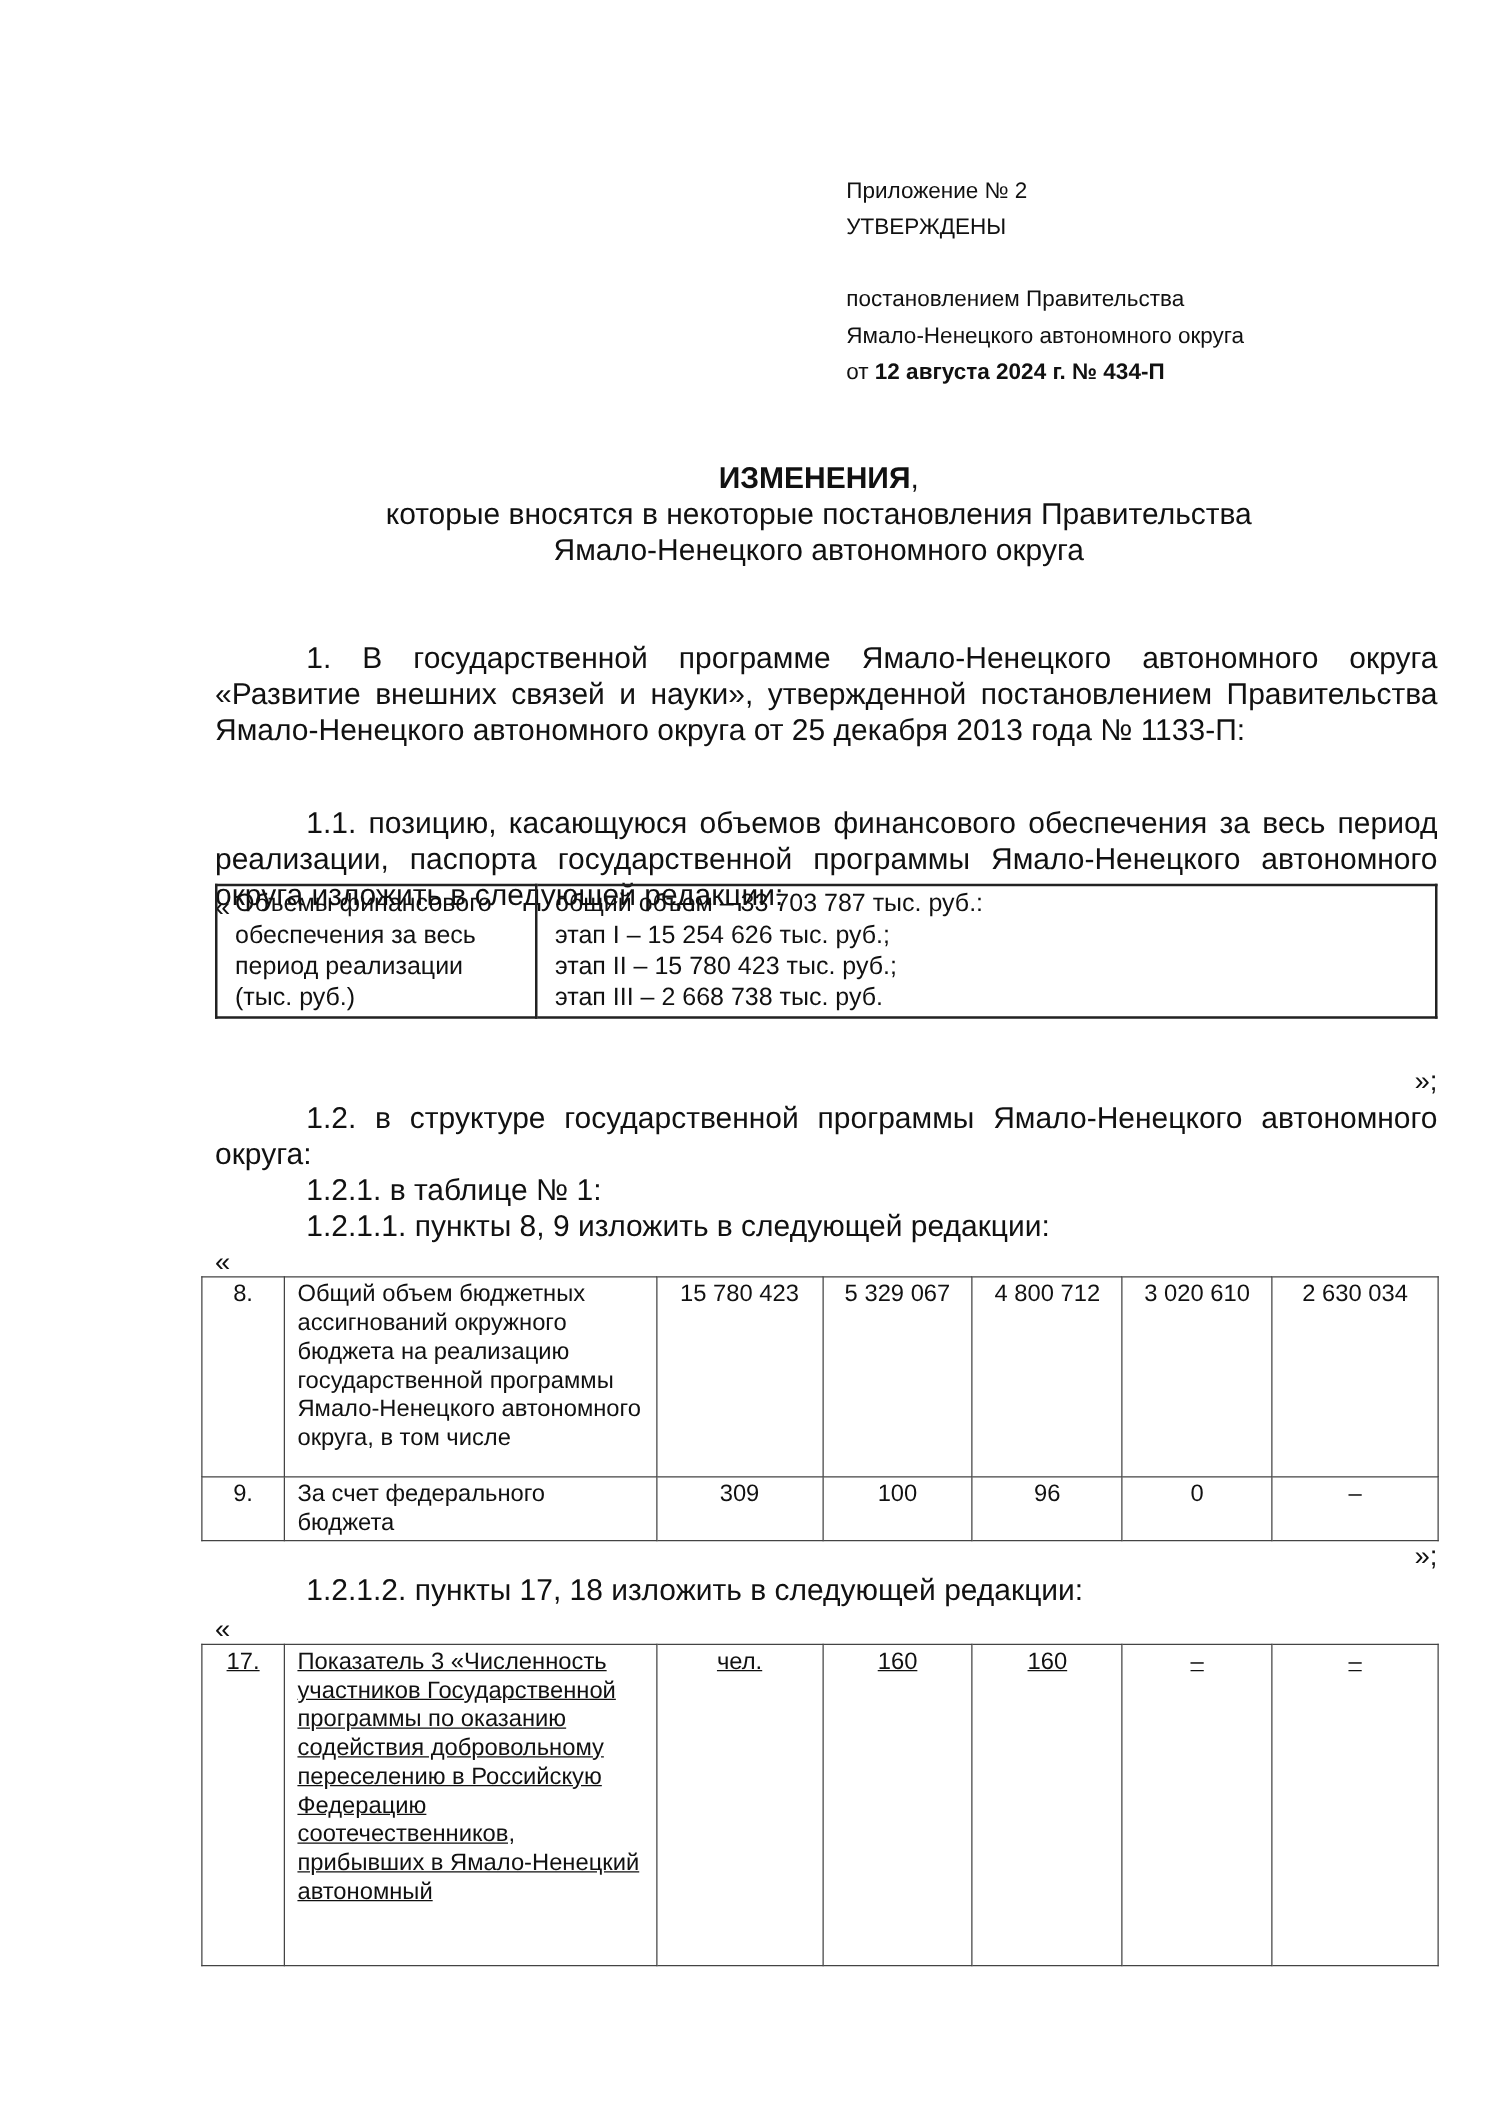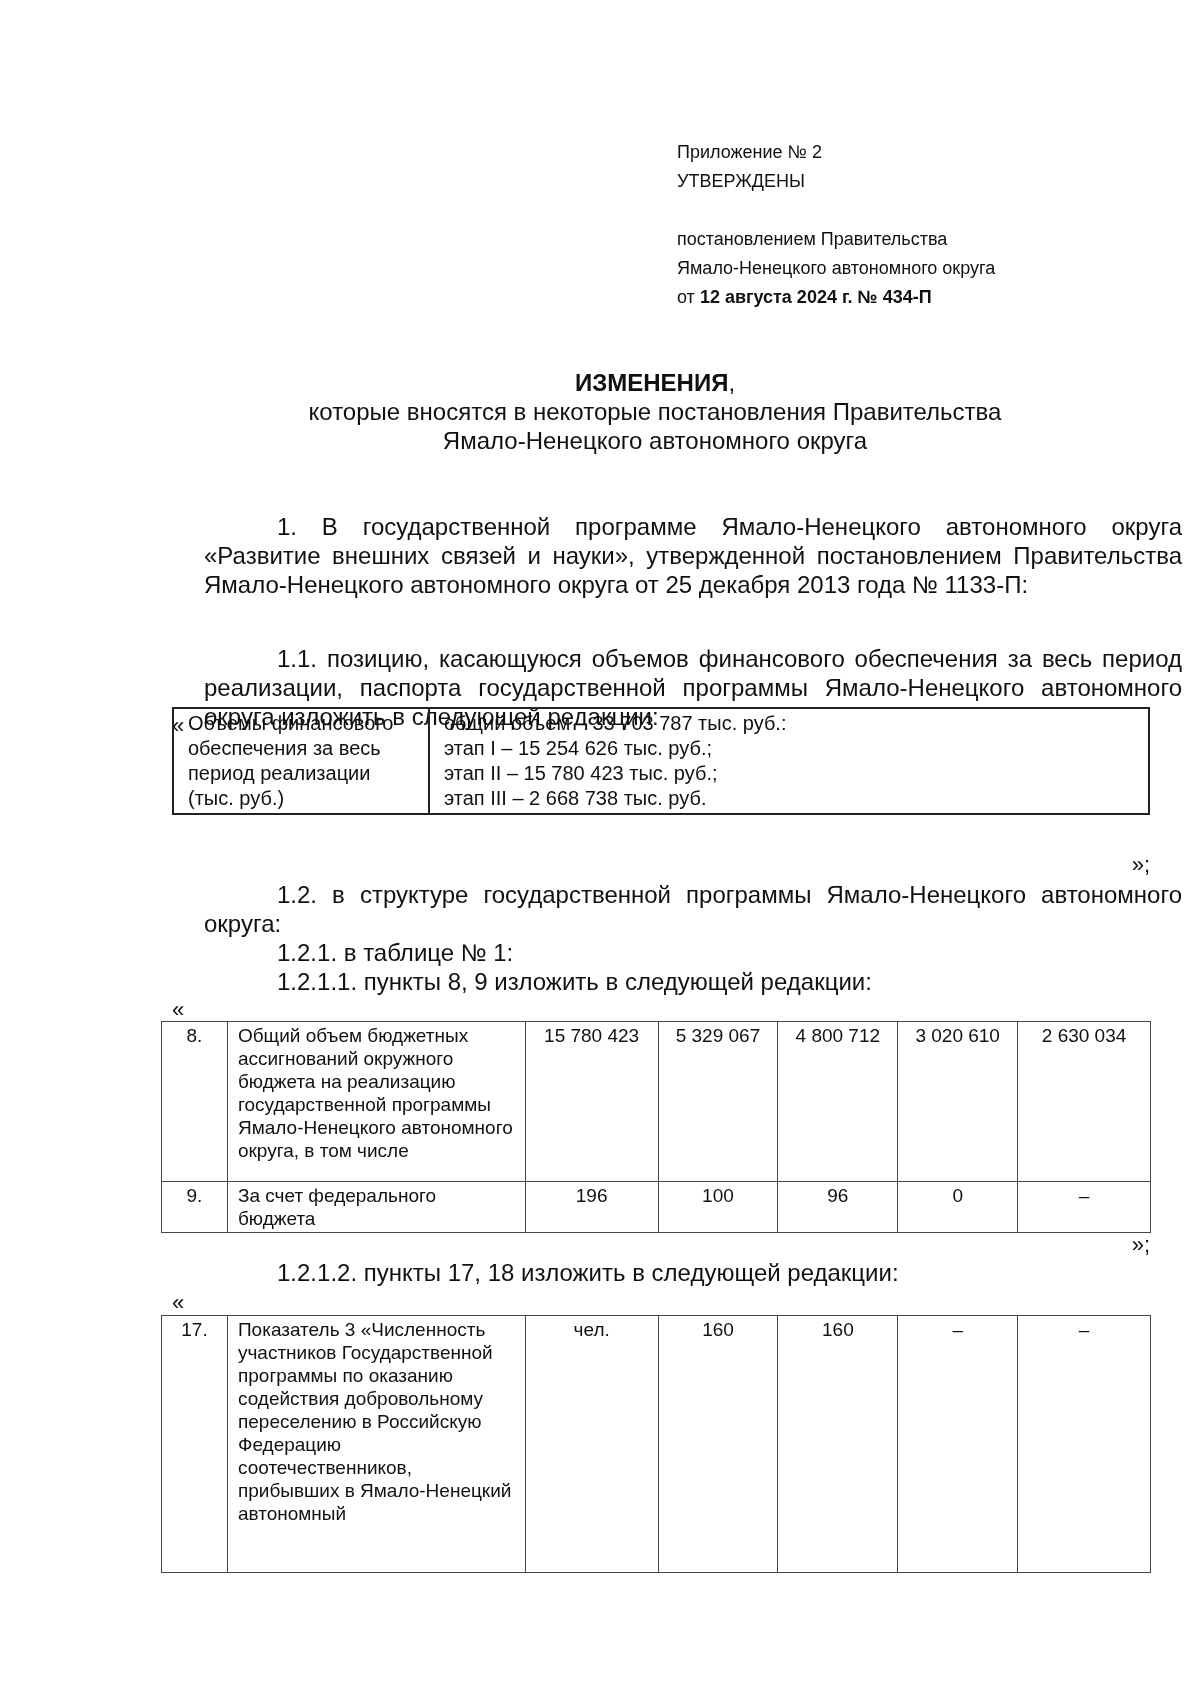--- a/index.html
+++ b/index.html
@@ -4,21 +4,21 @@
 <style>
   html, body { margin: 0; padding: 0; background: #ffffff; }
   body { width: 1200px; height: 1697px; position: relative; overflow: hidden;
          font-family: "Liberation Sans", sans-serif; color: #111; }
   .abs { position: absolute; }
   .approval { left: 677px; top: 138px; font-size: 18px; line-height: 29px; }
   .approval .gap { height: 29px; }
   .approval b { font-weight: bold; }
   .title { left: 160px; width: 990px; top: 368px; text-align: center; font-size: 24px; line-height: 29px; }
   .title .h { font-weight: bold; }
-  .para { left: 172px; width: 978px; font-size: 24px; line-height: 29px; text-align: justify; text-align-last: left; margin-left: 32px; }
+  .para { left: 172px; width: 978px; font-size: 24px; line-height: 29px; text-align: justify; text-align-last: left; }
   .para.indent { text-indent: 73px; }
   .quote { font-size: 22px; }
   table { border-collapse: collapse; }
   .t1 { left: 172px; top: 707px; width: 978px; font-size: 20px; }
   .t1 td { border: 2px solid #222; vertical-align: top; padding: 2px 14px 2px 14px; line-height: 25px; }
   .t1 td.c1 { width: 226px; }
   .t2, .t3 { left: 161px; width: 990px; font-size: 19px; }
   .t2 td, .t3 td { border: 1.5px solid #444; vertical-align: top; padding: 2px 10px; line-height: 23px; }
   .t2 td.num, .t3 td.num { text-align: center; }
   .t2 td.val, .t3 td.val { text-align: center; margin-top: 24px; }
@@ -90,21 +90,21 @@
     <td>Общий объем бюджетных ассигнований окружного бюджета на реализацию государственной программы Ямало-Ненецкого автономного округа, в том числе</td>
     <td class="val">15 780 423</td>
     <td class="val">5 329 067</td>
     <td class="val">4 800 712</td>
     <td class="val">3 020 610</td>
     <td class="val">2 630 034</td>
   </tr>
   <tr style="height:46px;">
     <td class="num">9.</td>
     <td>За счет федерального бюджета</td>
-    <td class="val">196</td>
+    <td class="val">309</td>
     <td class="val">100</td>
     <td class="val">96</td>
     <td class="val">0</td>
     <td class="val">–</td>
   </tr>
 </tbody>
   </table>
 
 <div class="abs close-quote" style="top:1232px;">»;</div>
 
@@ -116,21 +116,21 @@
   <colgroup>
     <col style="width:66px">
       <col style="width:298px">
       <col style="width:133px">
       <col style="width:120px">
       <col style="width:120px">
       <col style="width:120px">
       <col style="width:133px">
   </colgroup>
   <tbody>
-      <tr style="height:257px;">
+      <tr style="height:257px;text-decoration:underline;">
     <td class="num">17.</td>
     <td>Показатель 3 «Численность участников Государственной программы по оказанию содействия добровольному переселению в Российскую Федерацию соотечественников, прибывших в Ямало-Ненецкий автономный</td>
     <td class="val">чел.</td>
     <td class="val">160</td>
     <td class="val">160</td>
     <td class="val">–</td>
     <td class="val">–</td>
   </tr>
 </tbody>
   </table>

